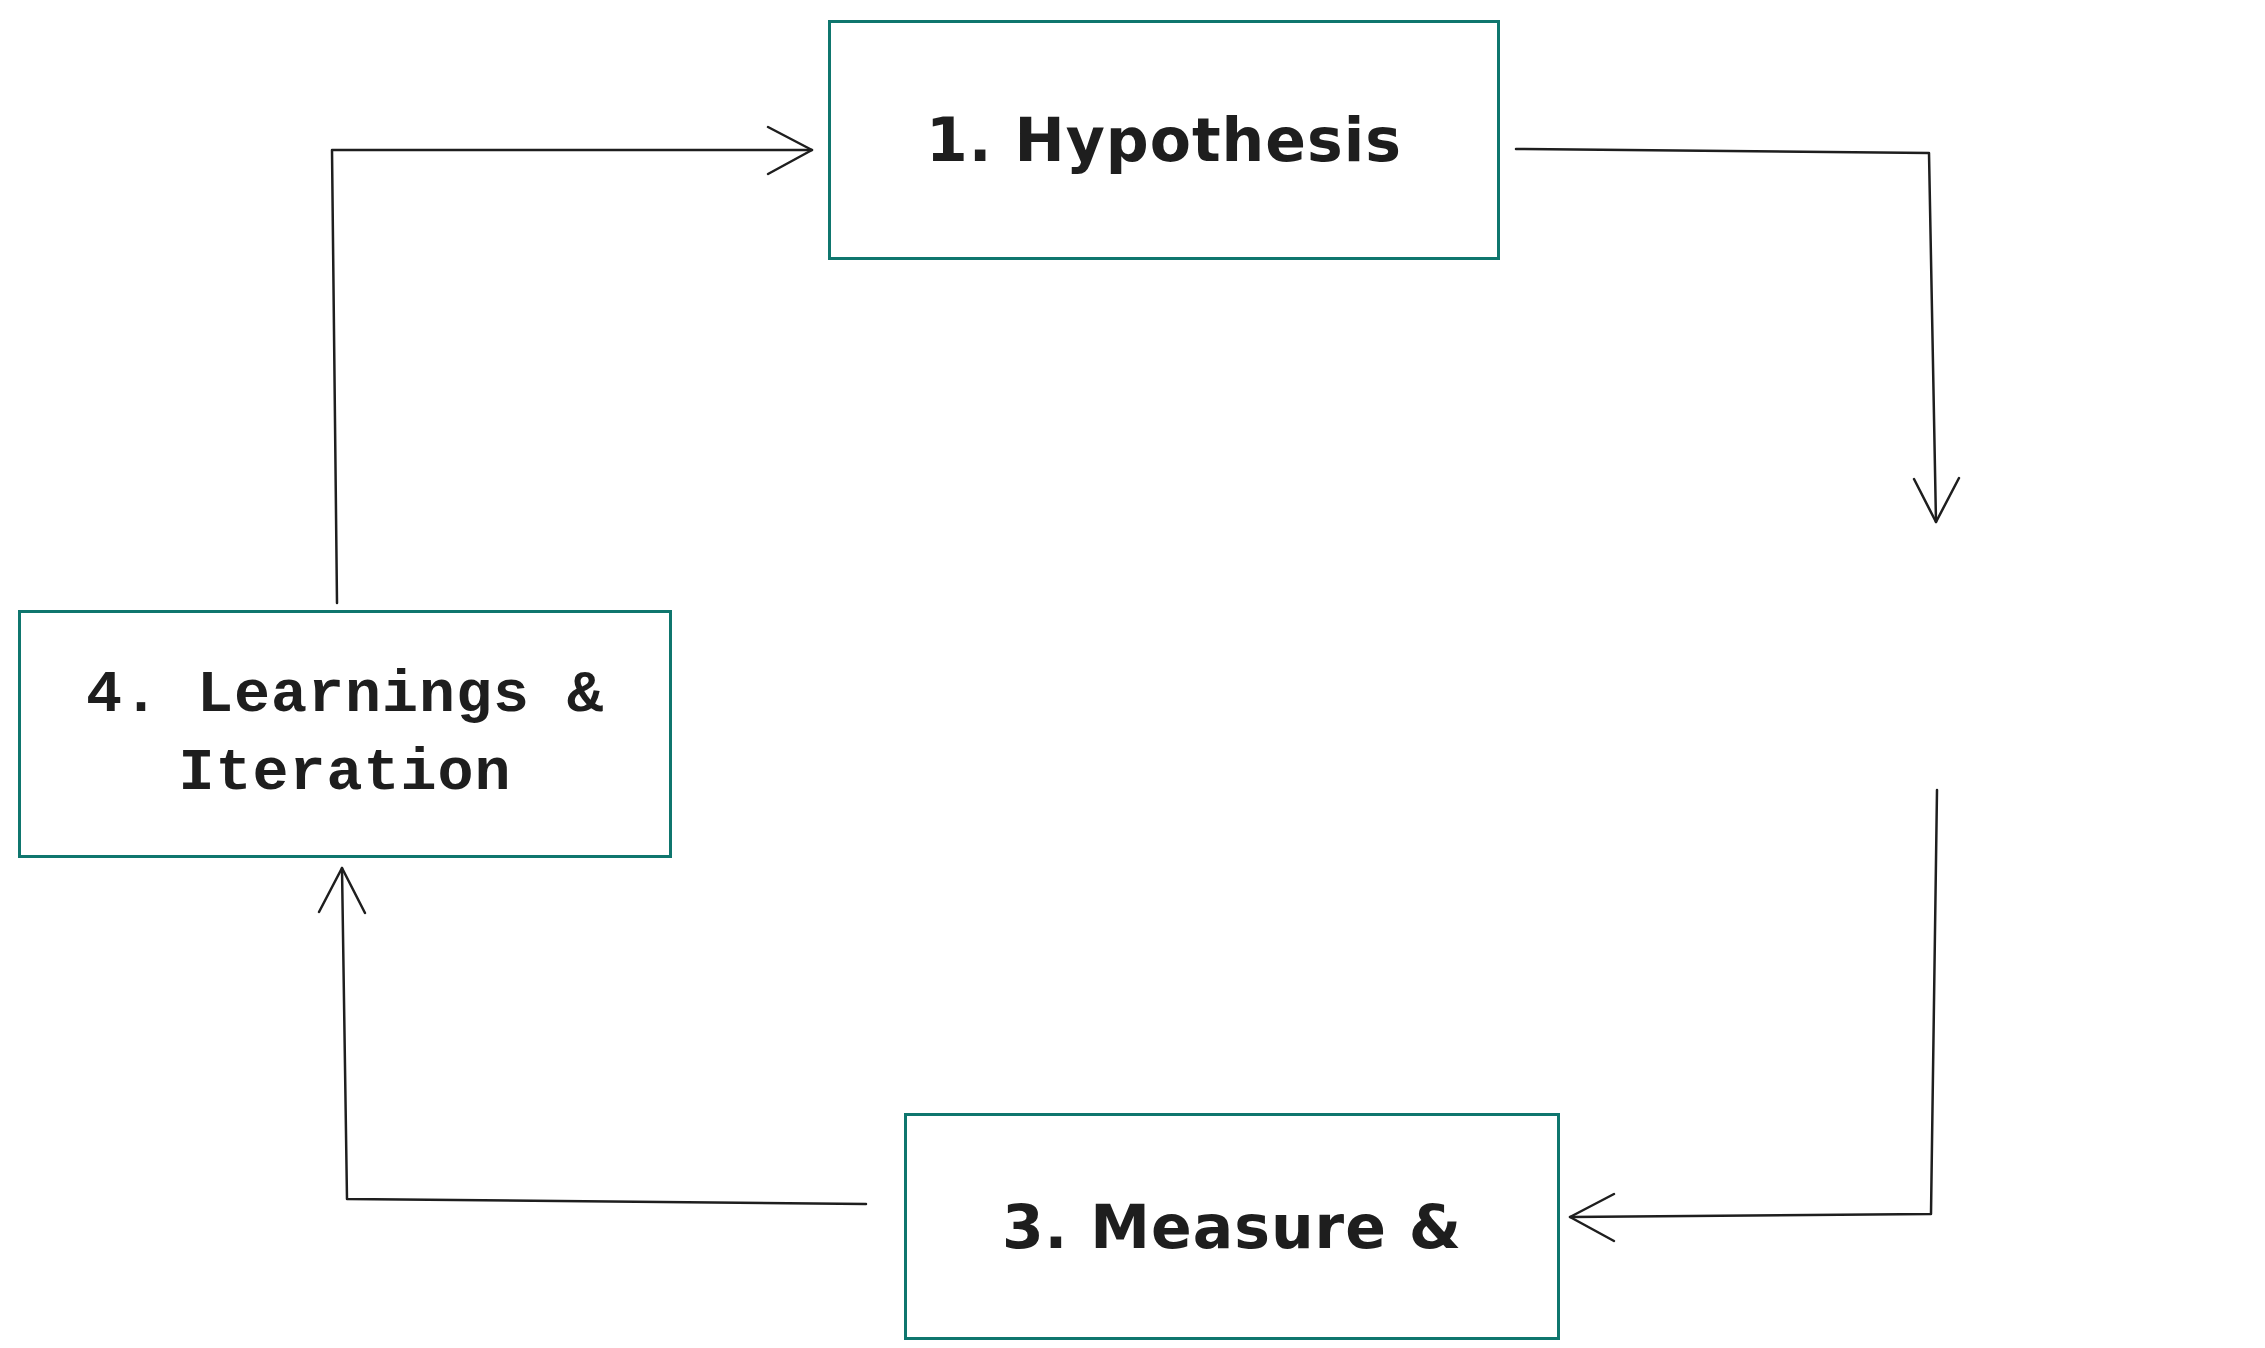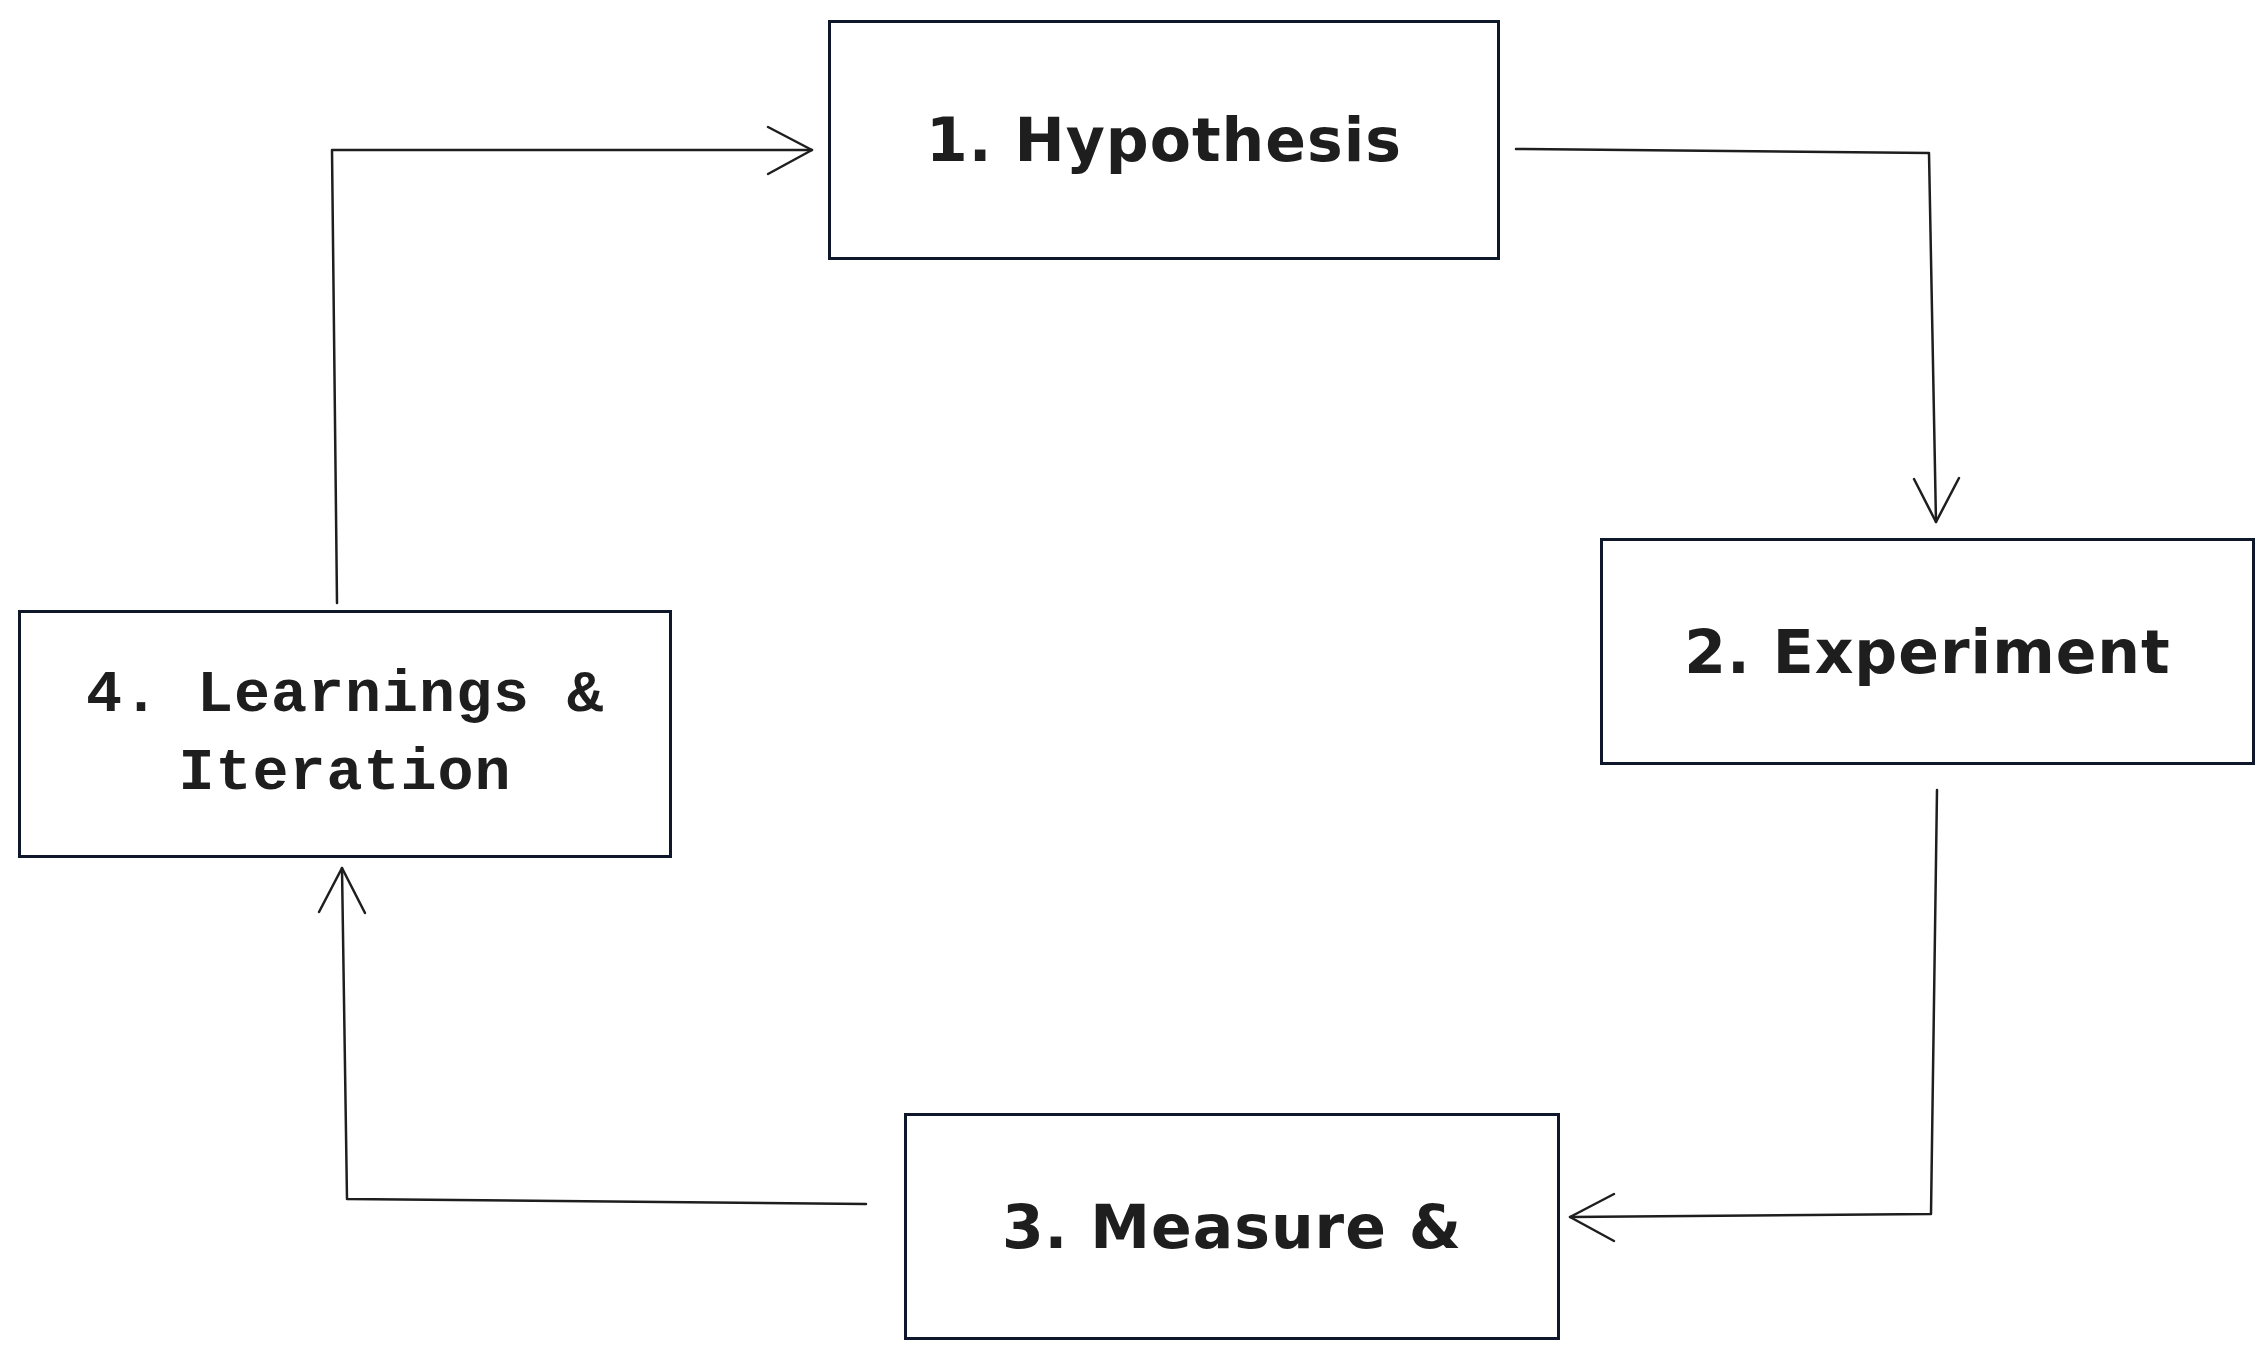--- a/index.html
+++ b/index.html
@@ -11,21 +11,21 @@
     position: relative;
     width: 2265px;
     height: 1348px;
     background: #ffffff;
     overflow: hidden;
     font-family: "DejaVu Sans", sans-serif;
   }
   .node {
     position: absolute;
     box-sizing: border-box;
-    border: 3px solid #0f172a;
+    border: 3px solid #0f766e;
     background: #ffffff;
     display: flex;
     flex-direction: column;
     align-items: center;
     justify-content: center;
     text-align: center;
     color: #1e1e1e;
     font-size: 60px;
     font-weight: 700;
     line-height: 1.3;
@@ -76,23 +76,20 @@
     <g>
       <polyline points="866,1204 347,1199 342,868"></polyline>
       <polyline points="319,912 342,868 365,913"></polyline>
     </g>
   </svg>
 
   <div class="node" id="node-hypothesis">
     <div class="line">1. Hypothesis</div>
   </div>
 
-  <div class="node" id="node-experiment">
-    <div class="line">2. Experiment</div>
-  </div>
 
   <div class="node" id="node-measure-analyze">
     <div class="line">3. Measure &amp;</div>
   </div>
 
   <div class="node" id="node-learnings-iteration">
     <div class="line">4. Learnings &amp;</div>
     <div class="line">Iteration</div>
   </div>
 

